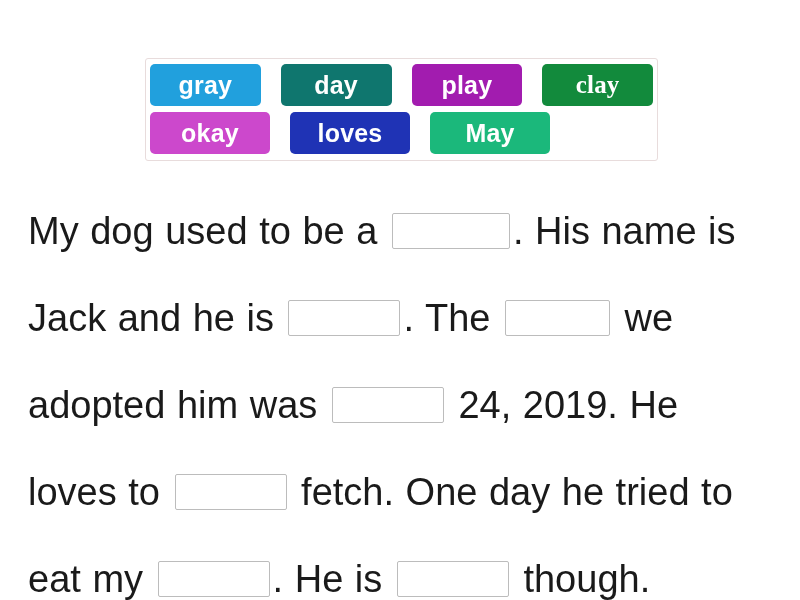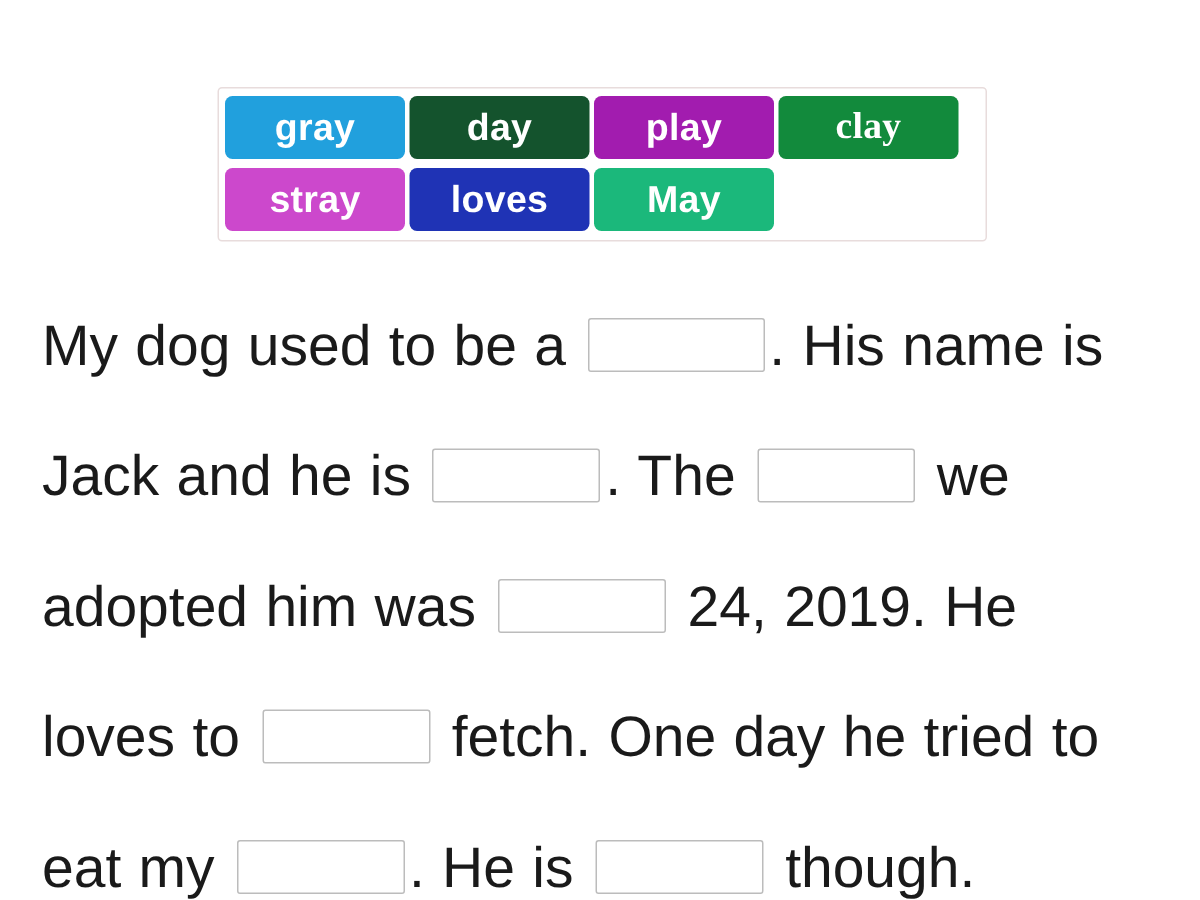--- a/index.html
+++ b/index.html
@@ -22,21 +22,21 @@
     top: 58px;
     width: 513px;
     box-sizing: border-box;
     border: 1px solid #e8dcdc;
     border-radius: 3px;
     background: #ffffff;
     padding: 5px 4px 6px 4px;
   }
   .tile-row {
     display: flex;
-    gap: 3px;
+    gap: 20px;
   }
   .tile-row + .tile-row {
     margin-top: 6px;
   }
   .tile {
     width: 120px;
     height: 42px;
     border-radius: 5px;
     display: flex;
     align-items: center;
@@ -80,33 +80,33 @@
   .w105 { width: 105px; }
 </style>
 </head>
 <body>
 
 <div id="word-bank">
     <div class="tile-row">
       <div class="tile" style="background: rgb(33, 160, 221);">
         <span>gray</span>
       </div>
-      <div class="tile" style="background: #14532d;">
+      <div class="tile" style="background: #0f766e;">
         <span>day</span>
       </div>
       <div class="tile" style="background: #a21caf;">
         <span>play</span>
       </div>
       <div class="tile" style="background: rgb(18, 138, 60); font-family: Liberation Serif, serif;">
         <span>clay</span>
       </div>
     </div>
     <div class="tile-row">
       <div class="tile" style="background: rgb(204, 72, 204);">
-        <span>stray</span>
+        <span>okay</span>
       </div>
       <div class="tile" style="background: rgb(31, 51, 181);">
         <span>loves</span>
       </div>
       <div class="tile" style="background: rgb(27, 184, 123);">
         <span>May</span>
       </div>
     </div>
   </div>
 

